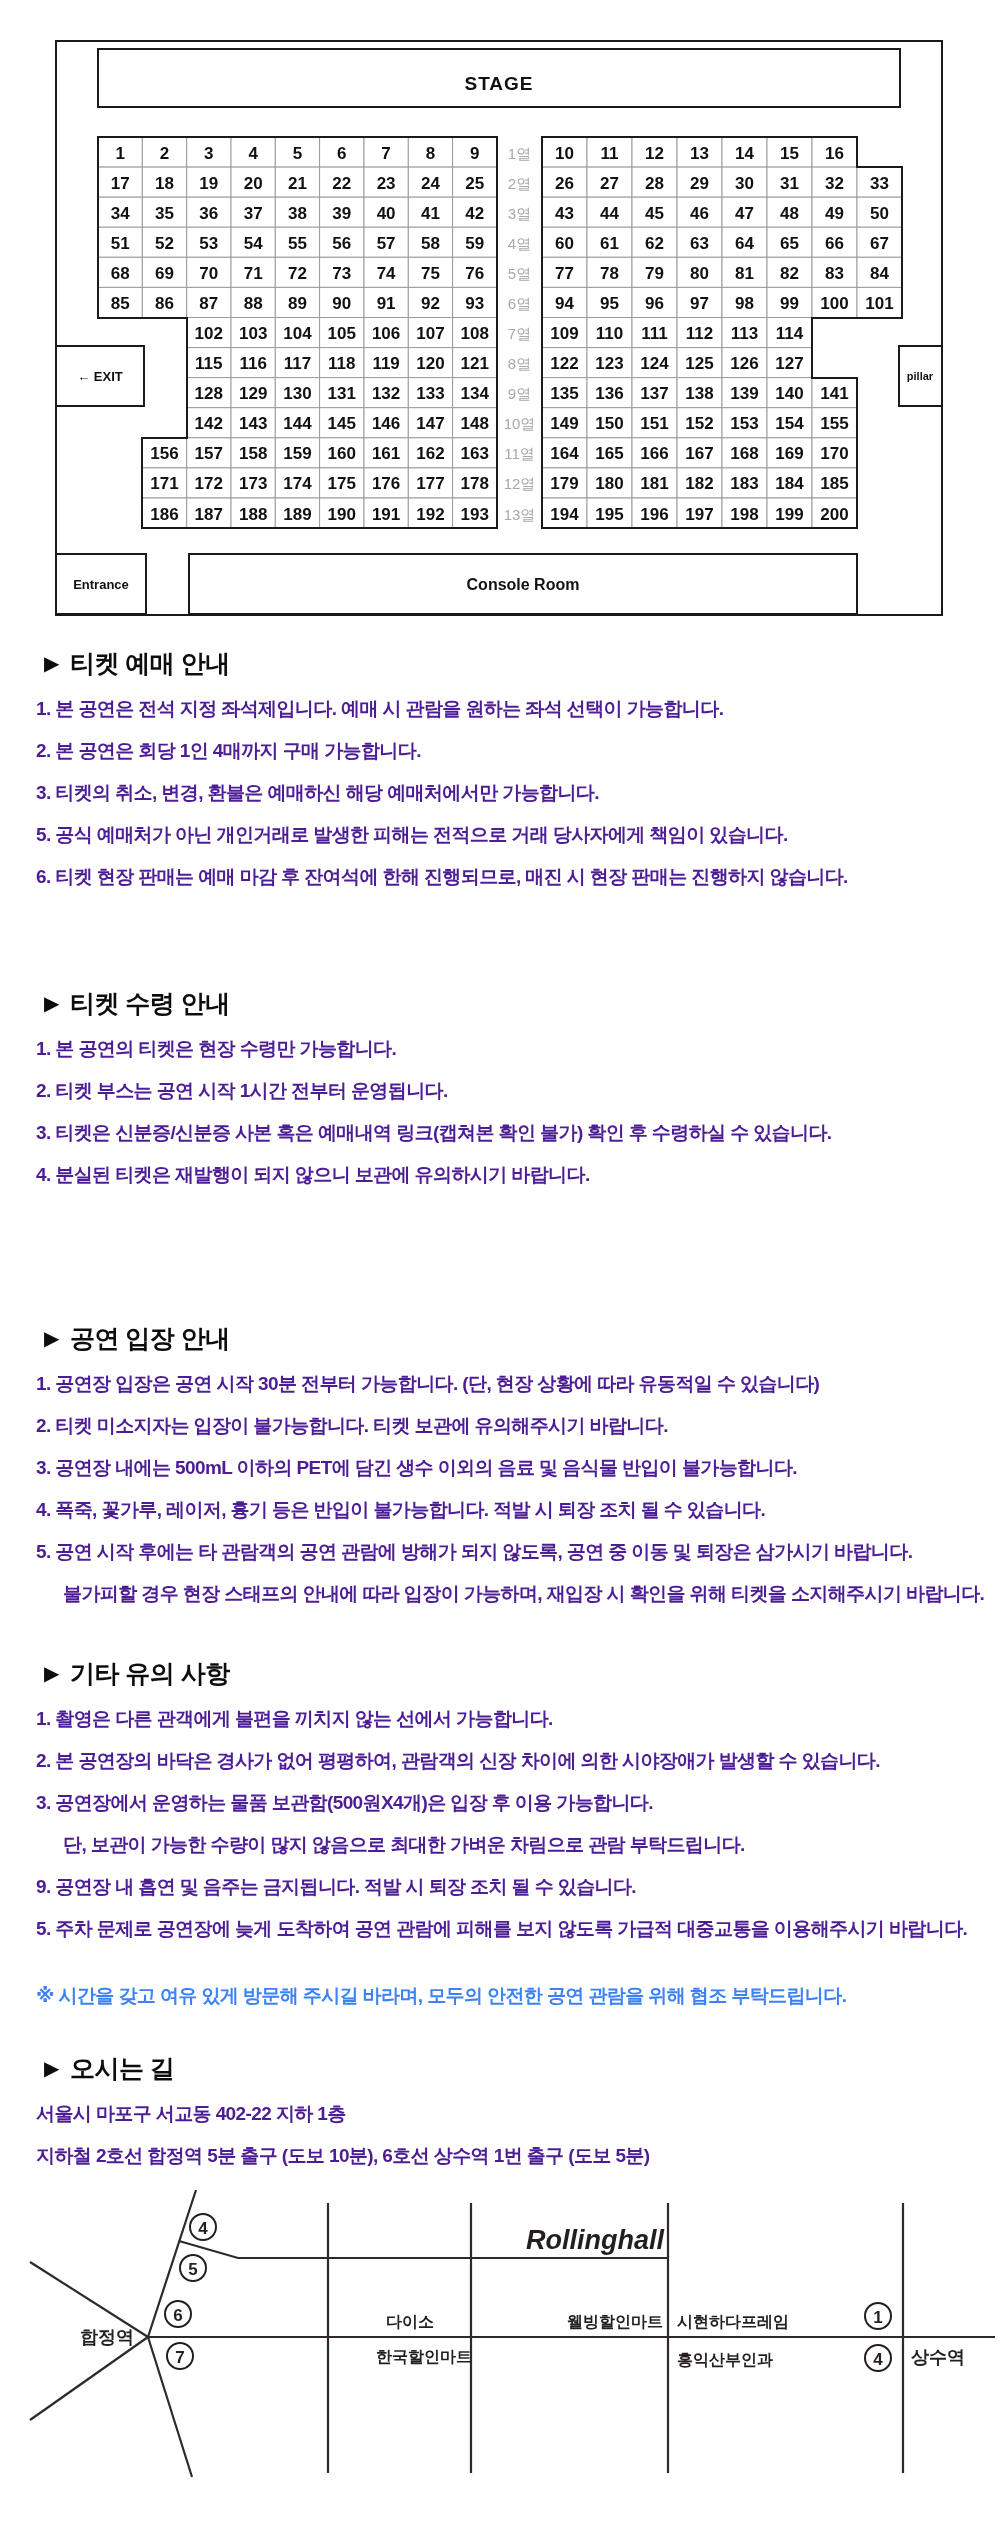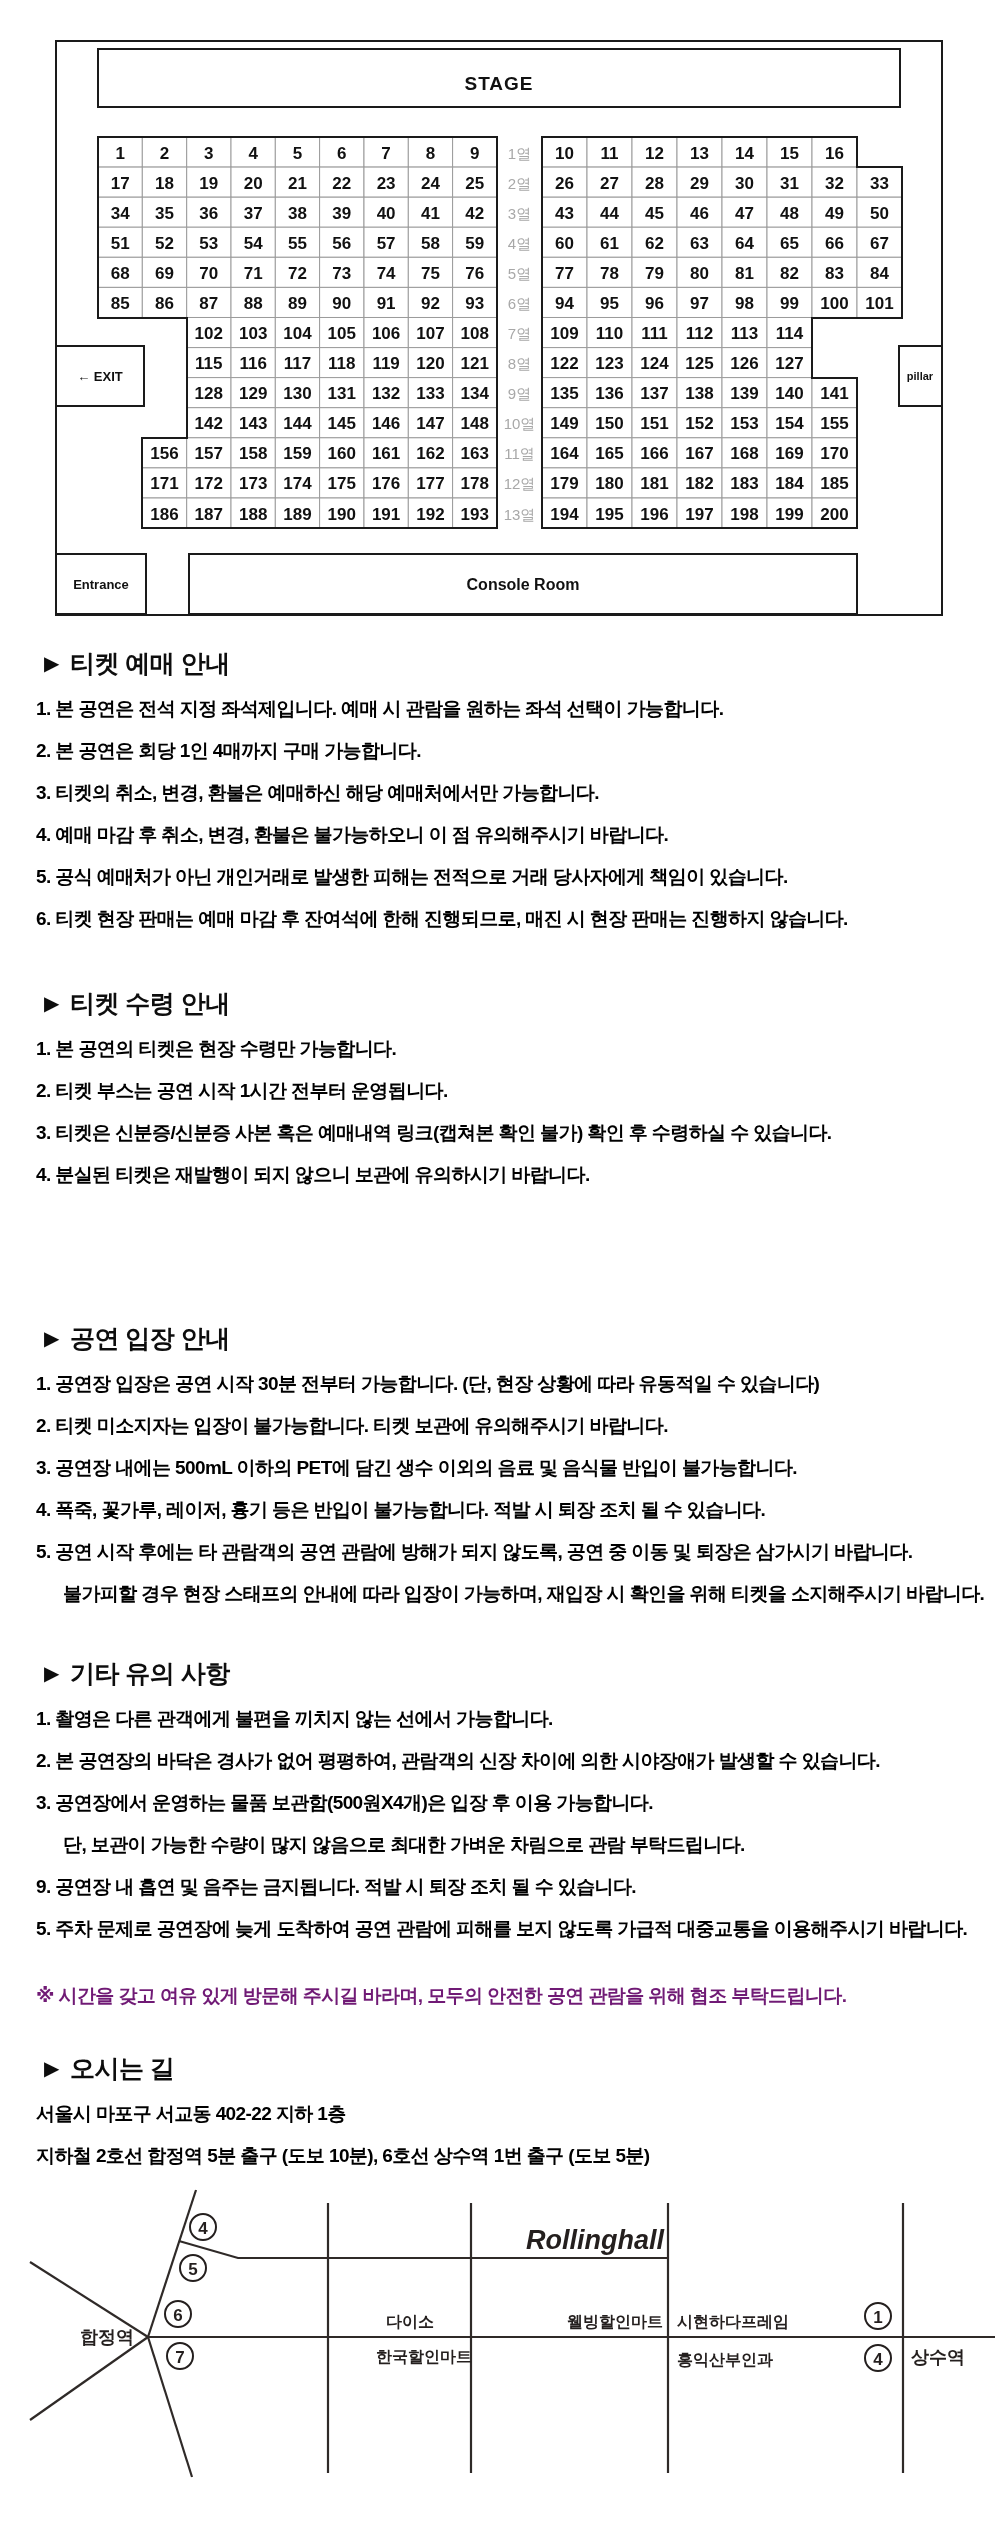--- a/index.html
+++ b/index.html
@@ -14,25 +14,25 @@
   
   .info-section{left:36px;width:930px;}
   .sec-title{
     display:flex;align-items:center;gap:11px;
     font-size:25px;font-weight:800;line-height:30px;color:#0d0d0d;
     letter-spacing:-0.5px;margin:0 0 21px 8px;
   }
   .sec-title .tri{font-size:20px;line-height:30px;}
   .sec-item{
     font-size:19px;font-weight:600;line-height:20px;letter-spacing:-0.6px;
-    color:#000000;margin:0 0 22px 0;white-space:nowrap;
+    color:#4c1d95;margin:0 0 22px 0;white-space:nowrap;
   }
   .sec-item.indent{padding-left:27px;}
   #notice-line{left:36px;top:1983px;font-size:19px;font-weight:600;
-    letter-spacing:-0.6px;color:#701a75;white-space:nowrap;}
+    letter-spacing:-0.6px;color:#3b82f6;white-space:nowrap;}
   
   #route-map{left:0;top:2185px;width:1000px;height:344px;}
   svg text{font-family:"Liberation Sans","DejaVu Sans",sans-serif;}
 </style>
 </head>
 <body>
 
 <svg id="seat-chart" class="abs" width="888" height="576" viewBox="0 0 888 576">
 
   <rect x="1" y="1" width="886" height="574" fill="none" stroke="#1a1a1a" stroke-width="2"></rect>
@@ -473,21 +473,20 @@
 </svg>
 
 <div class="abs info-section" style="top:648px">
     <div class="sec-title">
       <span class="tri">▶</span>
       <span>티켓 예매 안내</span>
     </div>
     <div class="sec-item">1. 본 공연은 전석 지정 좌석제입니다. 예매 시 관람을 원하는 좌석 선택이 가능합니다.</div>
     <div class="sec-item">2. 본 공연은 회당 1인 4매까지 구매 가능합니다.</div>
     <div class="sec-item">3. 티켓의 취소, 변경, 환불은 예매하신 해당 예매처에서만 가능합니다.</div>
-    <div class="sec-item">4. 예매 마감 후 취소, 변경, 환불은 불가능하오니 이 점 유의해주시기 바랍니다.</div>
     <div class="sec-item">5. 공식 예매처가 아닌 개인거래로 발생한 피해는 전적으로 거래 당사자에게 책임이 있습니다.</div>
     <div class="sec-item">6. 티켓 현장 판매는 예매 마감 후 잔여석에 한해 진행되므로, 매진 시 현장 판매는 진행하지 않습니다.</div>
   </div>
 <div class="abs info-section" style="top:988px">
     <div class="sec-title">
       <span class="tri">▶</span>
       <span>티켓 수령 안내</span>
     </div>
     <div class="sec-item">1. 본 공연의 티켓은 현장 수령만 가능합니다.</div>
     <div class="sec-item">2. 티켓 부스는 공연 시작 1시간 전부터 운영됩니다.</div>

